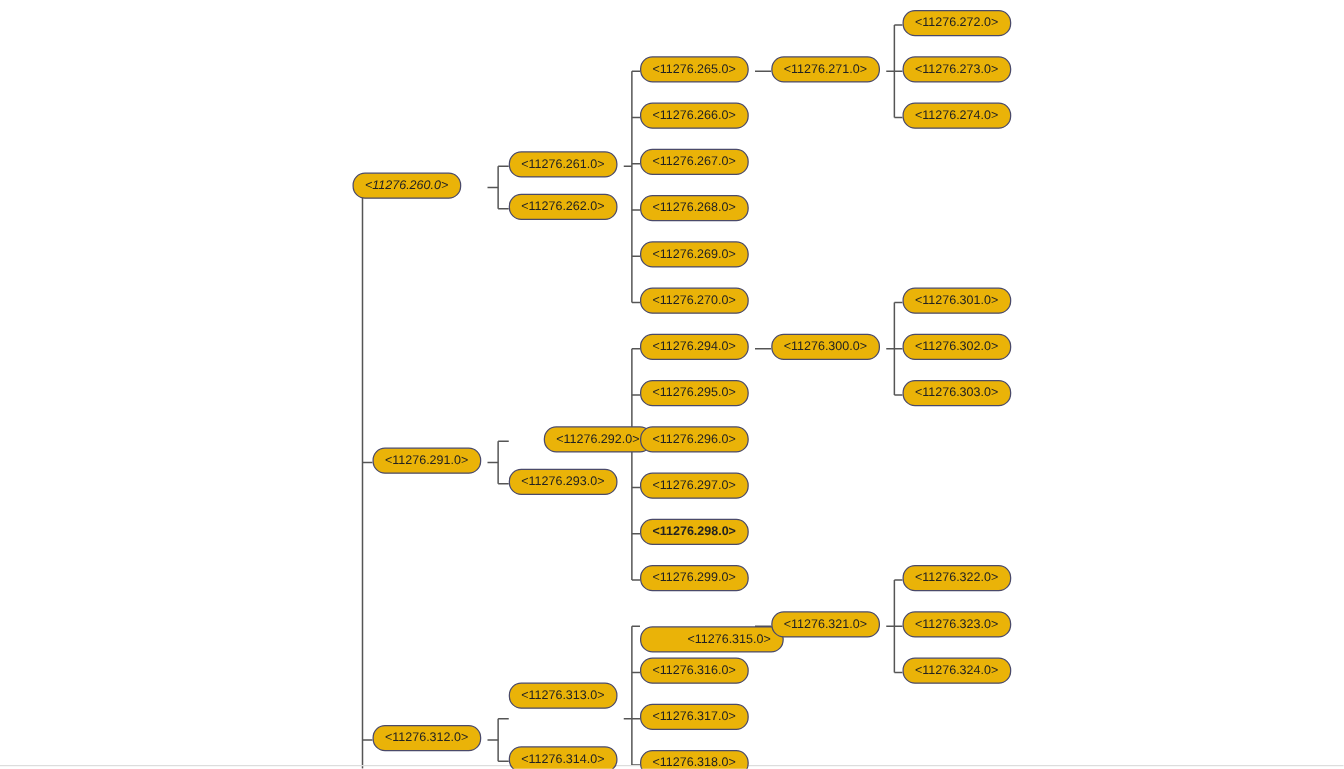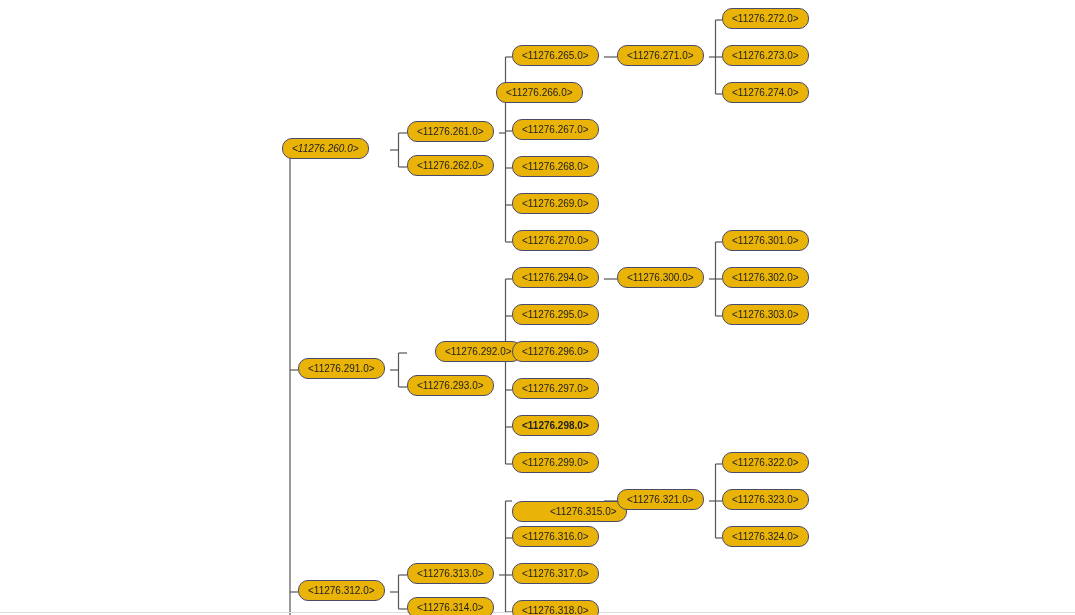--- a/index.html
+++ b/index.html
@@ -108,21 +108,21 @@
       <path d="M 715.5 464 L 715.5 538"></path>
       <path d="M 715.5 464 L 722 464"></path>
       <path d="M 715.5 501 L 722 501"></path>
       <path d="M 715.5 538 L 722 538"></path>
     </svg>
   <div class="bottom-line"></div>
 <div class="node" style="left: 282px; top: 138px; font-style: italic;">&lt;11276.260.0&gt;</div>
     <div class="node" style="left: 407px; top: 121px;">&lt;11276.261.0&gt;</div>
     <div class="node" style="left: 407px; top: 155px;">&lt;11276.262.0&gt;</div>
     <div class="node" style="left: 512px; top: 45px;">&lt;11276.265.0&gt;</div>
-    <div class="node" style="left: 496px; top: 82px;">&lt;11276.266.0&gt;</div>
+    <div class="node" style="left: 512px; top: 82px;">&lt;11276.266.0&gt;</div>
     <div class="node" style="left: 512px; top: 119px;">&lt;11276.267.0&gt;</div>
     <div class="node" style="left: 512px; top: 156px;">&lt;11276.268.0&gt;</div>
     <div class="node" style="left: 512px; top: 193px;">&lt;11276.269.0&gt;</div>
     <div class="node" style="left: 512px; top: 230px;">&lt;11276.270.0&gt;</div>
     <div class="node" style="left: 617px; top: 45px;">&lt;11276.271.0&gt;</div>
     <div class="node" style="left: 722px; top: 8px;">&lt;11276.272.0&gt;</div>
     <div class="node" style="left: 722px; top: 45px;">&lt;11276.273.0&gt;</div>
     <div class="node" style="left: 722px; top: 82px;">&lt;11276.274.0&gt;</div>
     <div class="node" style="left: 298px; top: 358px;">&lt;11276.291.0&gt;</div>
     <div class="node" style="left: 407px; top: 341px; margin-left: 28px;">&lt;11276.292.0&gt;</div>
@@ -131,21 +131,21 @@
     <div class="node" style="left: 512px; top: 304px;">&lt;11276.295.0&gt;</div>
     <div class="node" style="left: 512px; top: 341px;">&lt;11276.296.0&gt;</div>
     <div class="node" style="left: 512px; top: 378px;">&lt;11276.297.0&gt;</div>
     <div class="node" style="left: 512px; top: 415px; font-weight: bold;">&lt;11276.298.0&gt;</div>
     <div class="node" style="left: 512px; top: 452px;">&lt;11276.299.0&gt;</div>
     <div class="node" style="left: 617px; top: 267px;">&lt;11276.300.0&gt;</div>
     <div class="node" style="left: 722px; top: 230px;">&lt;11276.301.0&gt;</div>
     <div class="node" style="left: 722px; top: 267px;">&lt;11276.302.0&gt;</div>
     <div class="node" style="left: 722px; top: 304px;">&lt;11276.303.0&gt;</div>
     <div class="node" style="left: 298px; top: 580px;">&lt;11276.312.0&gt;</div>
-    <div class="node" style="left: 407px; top: 563px;">&lt;11276.313.0&gt;</div>
+    <div class="node" style="left: 407px; top: 546px;">&lt;11276.313.0&gt;</div>
     <div class="node" style="left: 407px; top: 597px;">&lt;11276.314.0&gt;</div>
     <div class="node" style="left: 512px; top: 501px; padding-left: 37px;">&lt;11276.315.0&gt;</div>
     <div class="node" style="left: 512px; top: 526px;">&lt;11276.316.0&gt;</div>
     <div class="node" style="left: 512px; top: 563px; text-align: center;">&lt;11276.317.0&gt;</div>
     <div class="node" style="left: 512px; top: 600px;">&lt;11276.318.0&gt;</div>
     <div class="node" style="left: 617px; top: 489px;">&lt;11276.321.0&gt;</div>
     <div class="node" style="left: 722px; top: 452px;">&lt;11276.322.0&gt;</div>
     <div class="node" style="left: 722px; top: 489px;">&lt;11276.323.0&gt;</div>
     <div class="node" style="left: 722px; top: 526px;">&lt;11276.324.0&gt;</div>
   </div>

